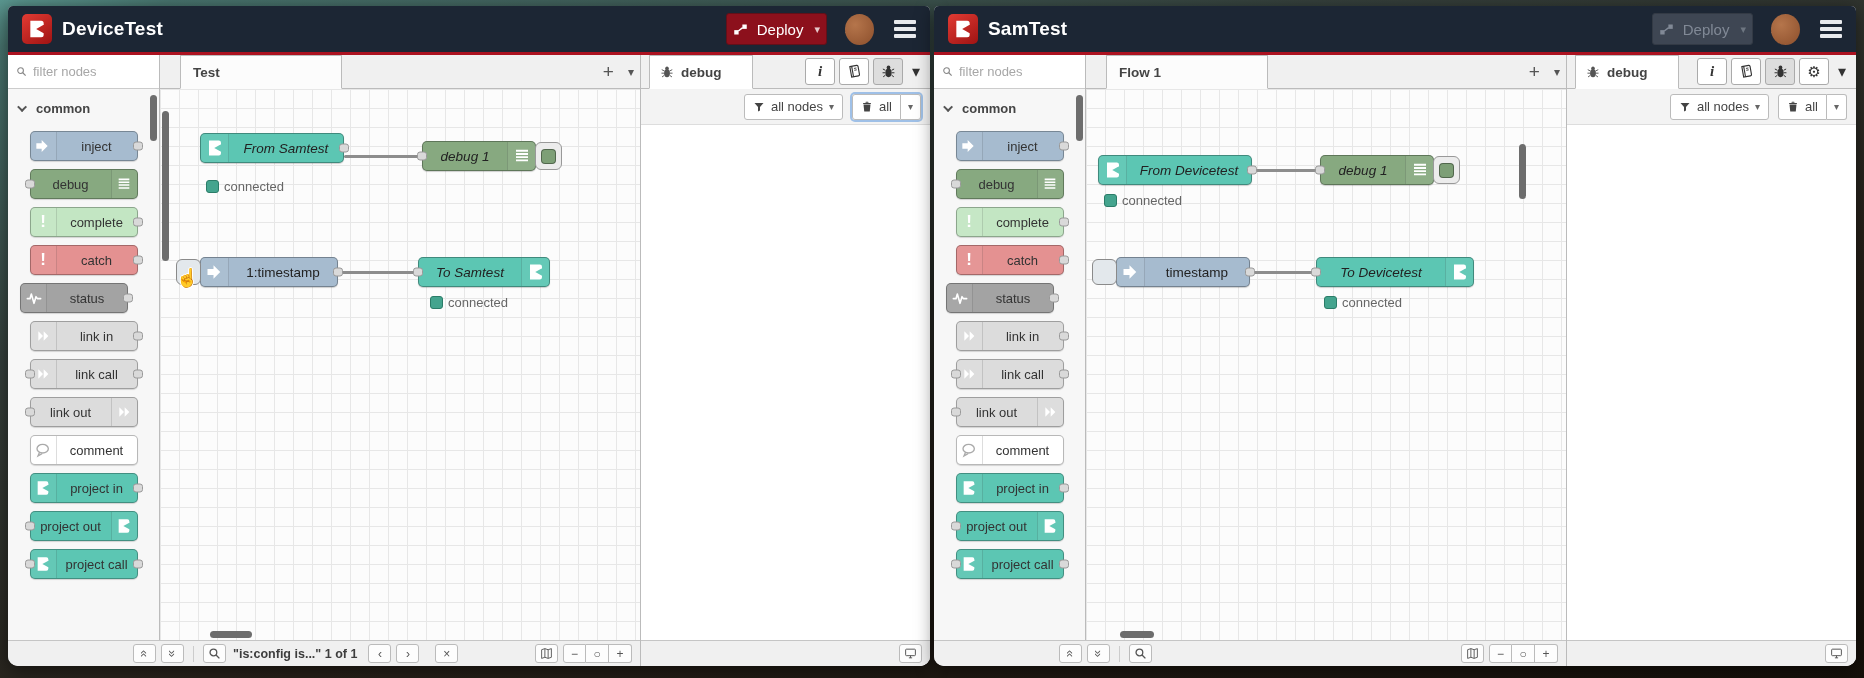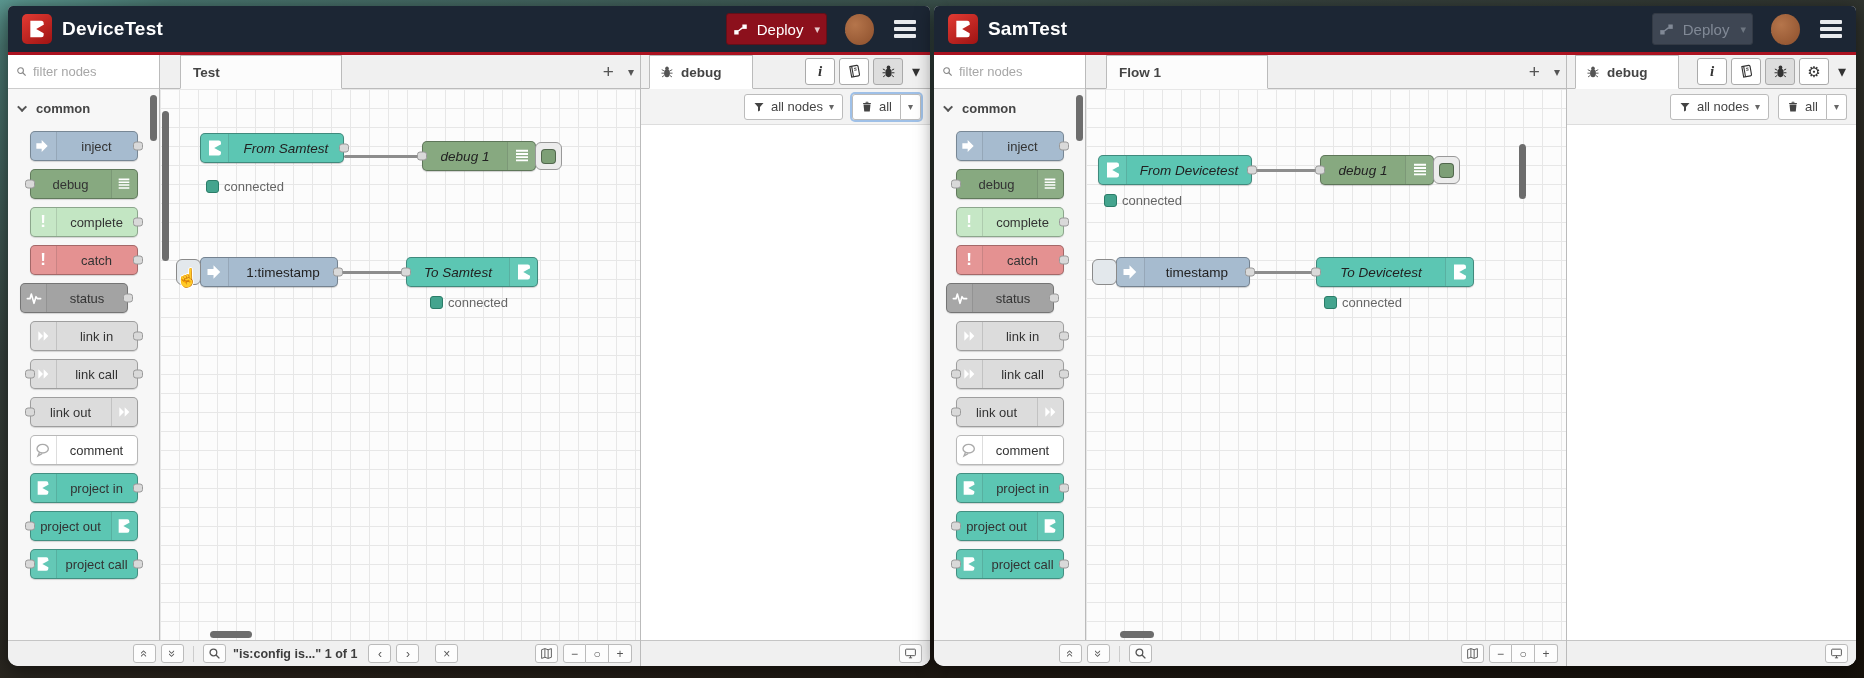--- a/index.html
+++ b/index.html
@@ -410,21 +410,21 @@
             <div class="fnode c-inject" style="left:40px;top:168px;width:138px;">
               <span class="injbtn"></span>
               <span class="ficon">
                     <svg>
                       <use href="#i-arrow"></use>
                     </svg>
                   </span>
               <span class="flabel">1:timestamp</span>
               <span class="port port-r"></span>
             </div>
-            <div class="fnode c-teal icon-r" style="left:246px;top:168px;width:132px;text-align:center;">
+            <div class="fnode c-teal icon-r" style="left:258px;top:168px;width:132px;text-align:center;">
               <span class="ficon">
                     <svg>
                       <use href="#i-nr"></use>
                     </svg>
                   </span>
               <span class="flabel it">To Samtest</span>
               <span class="port port-l"></span>
             </div>
             <div class="nstatus" style="left:270px;top:206px;">
               <span class="dot"></span>

